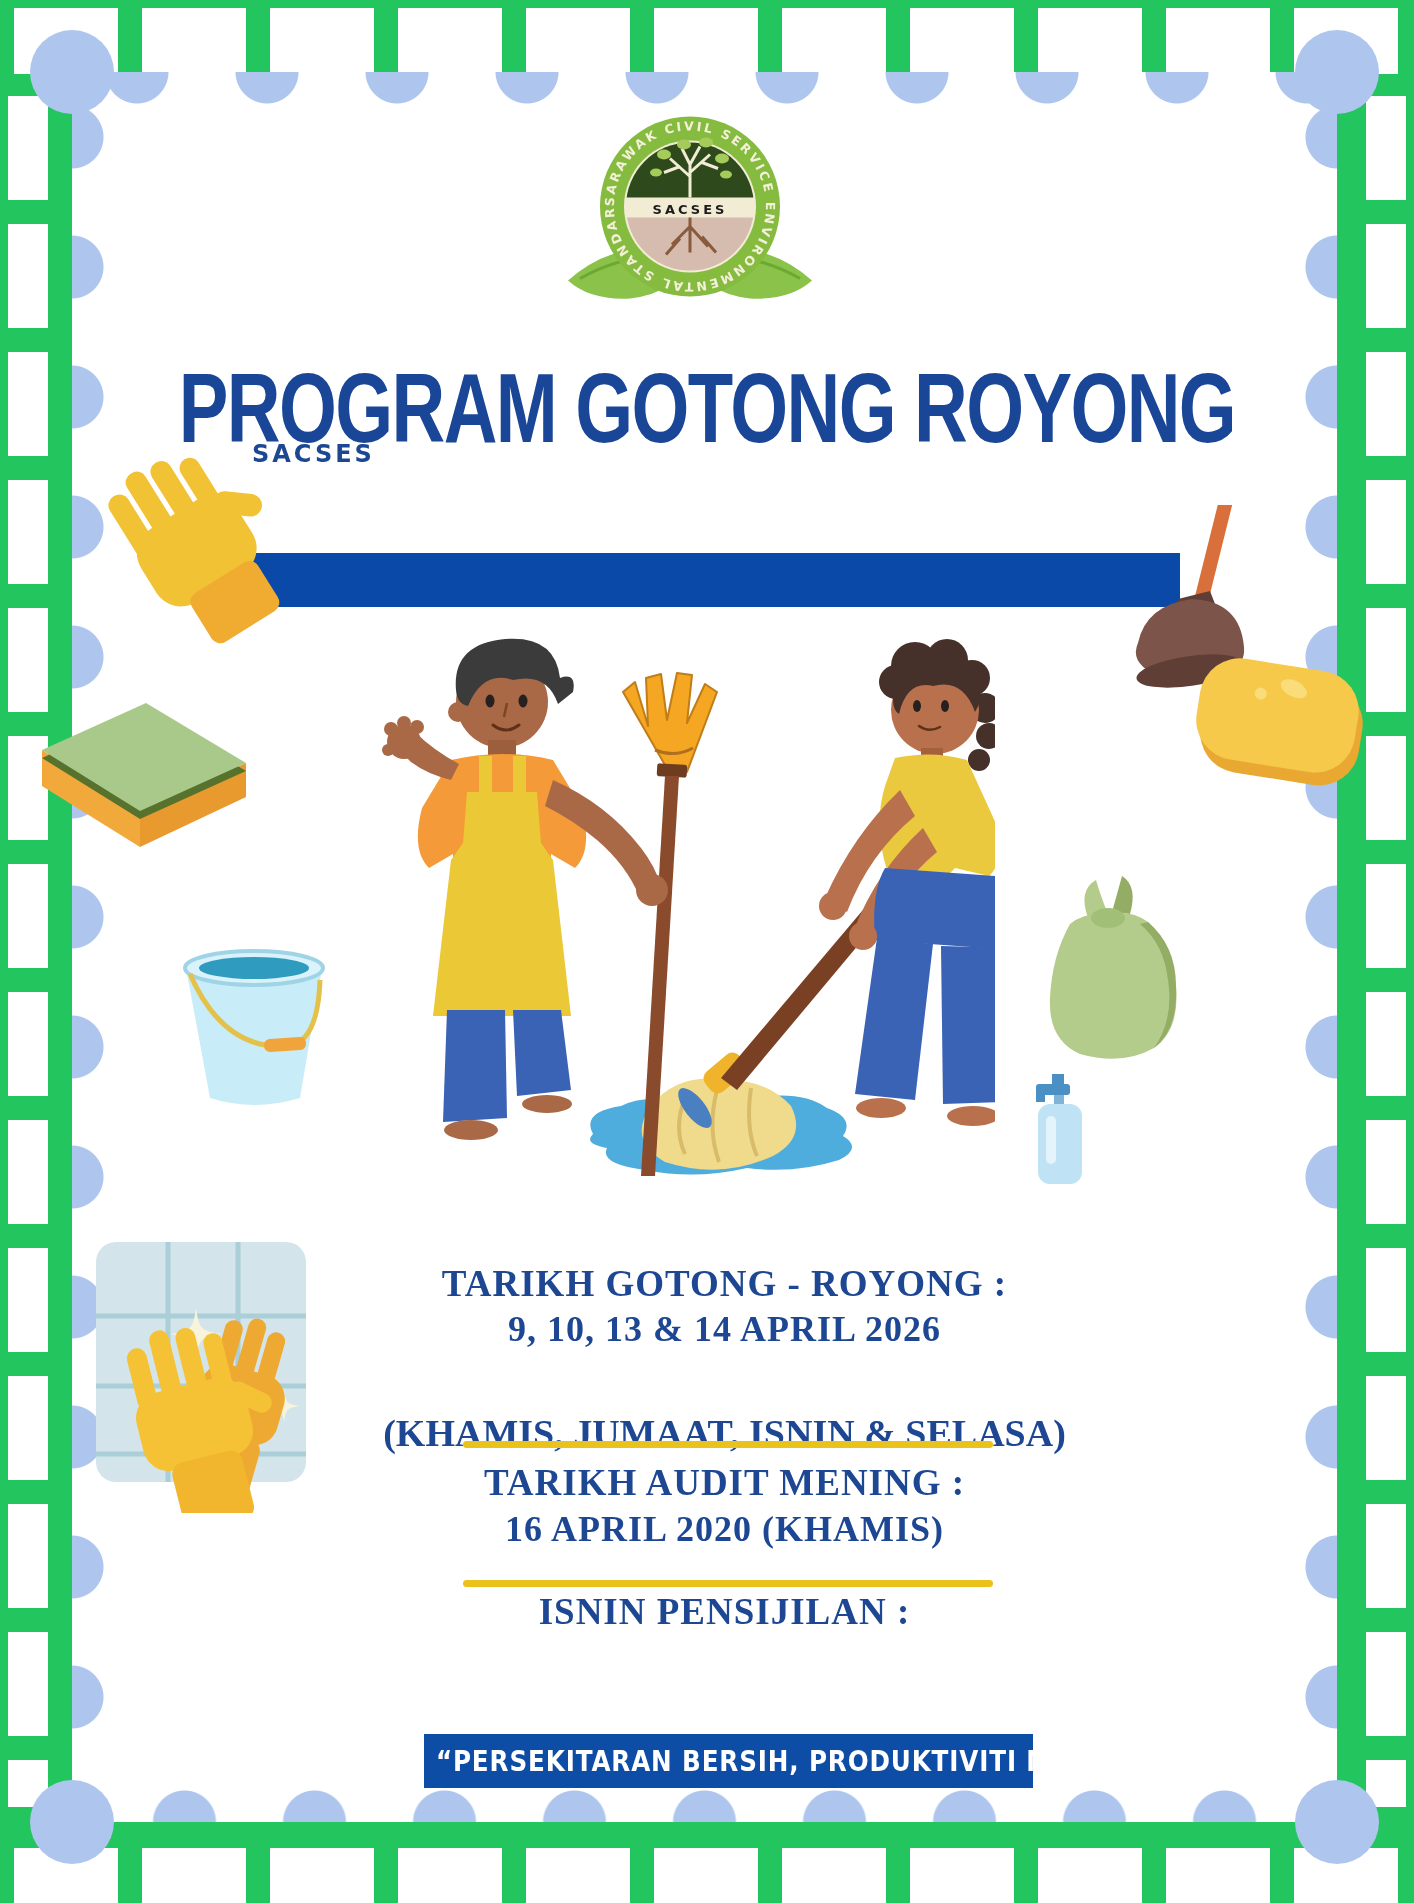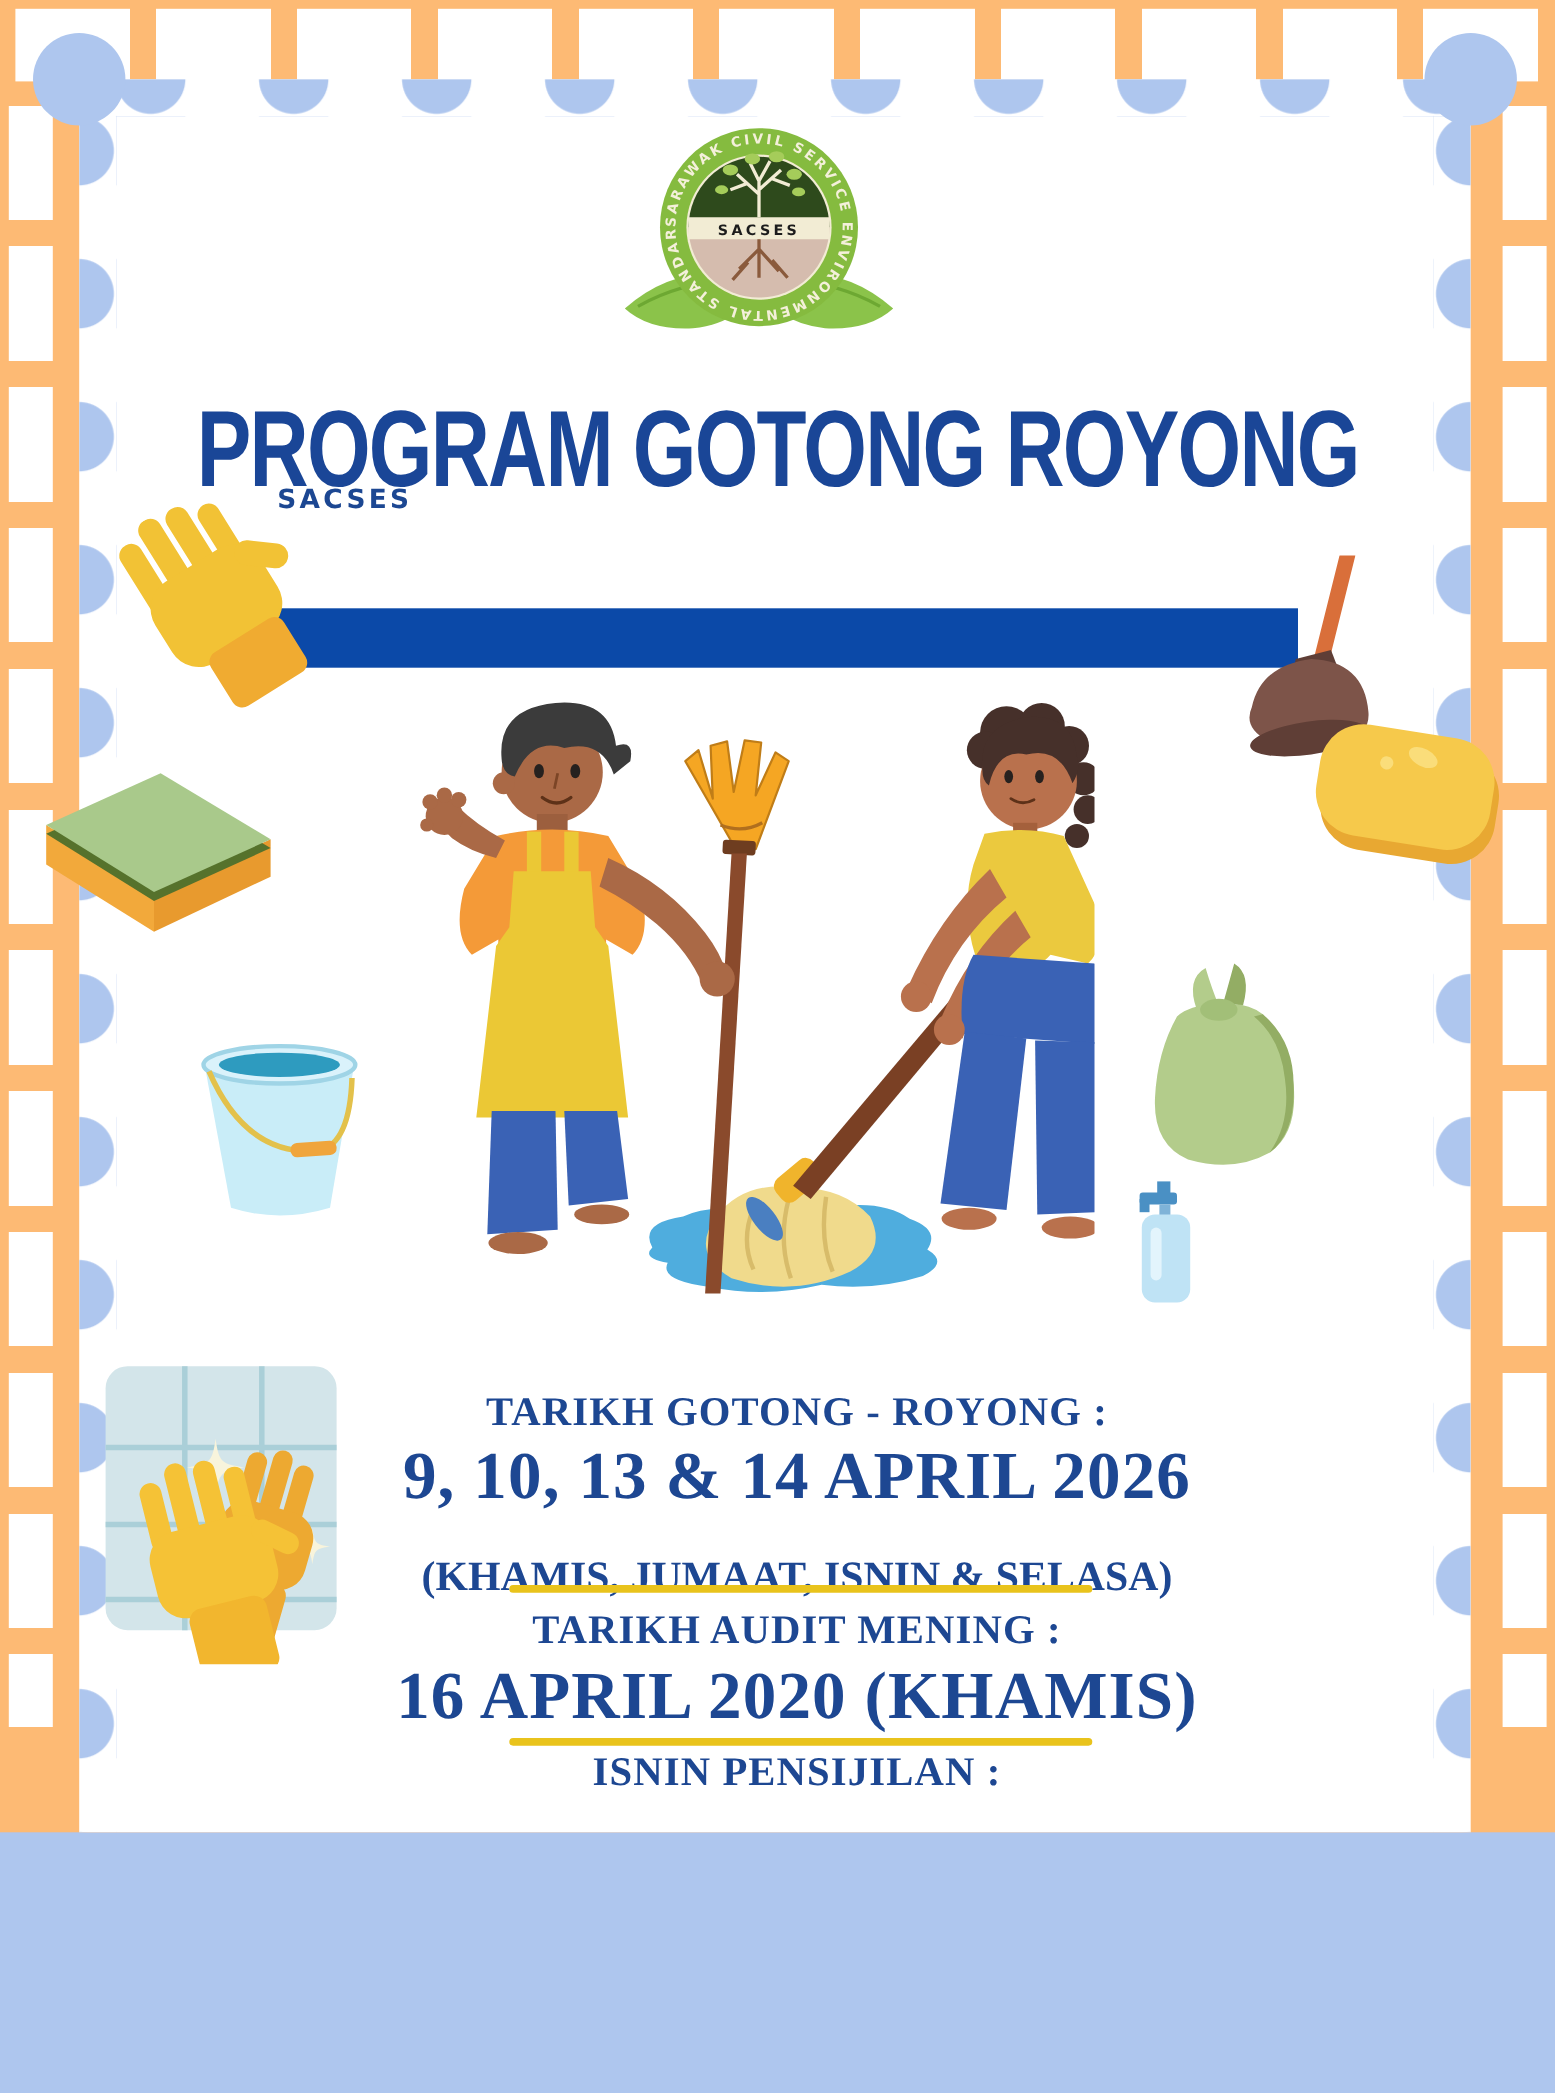--- a/index.html
+++ b/index.html
@@ -1,16 +1,16 @@
 <!DOCTYPE html>
 <html><head>
 <meta charset="utf-8">
 <style>
   html,body{margin:0;padding:0;background:#aec6ee;}
-  .page{position:relative;width:1414px;height:1666px;background:#fdba74;overflow:hidden;
+  .page{position:relative;width:1414px;height:1903px;background:#22c55e;overflow:hidden;
         font-family:"DejaVu Sans",sans-serif;}
   
   .stamp-h{position:absolute;left:14px;right:14px;height:66px;
     background-image:repeating-linear-gradient(90deg,#ffffff 0 104px,rgba(255,255,255,0) 104px 128px);}
   .stamp-top{top:8px;}
   .stamp-bottom{top:1848px;height:55px;}
   .stamp-v{position:absolute;top:96px;bottom:96px;width:40px;
     background-image:repeating-linear-gradient(180deg,#ffffff 0 104px,rgba(255,255,255,0) 104px 128px);}
   .stamp-left{left:8px;}
   .stamp-right{left:1366px;}
@@ -37,21 +37,21 @@
   .title{position:absolute;left:0;right:0;top:352px;text-align:center;
     font-family:"Liberation Sans",sans-serif;font-weight:bold;font-size:93px;
     color:#1a4697;letter-spacing:-2px;transform:scale(0.80,1.06);transform-origin:50% 0;white-space:nowrap;}
   .subtitle{position:absolute;left:252px;top:440px;font-weight:bold;font-size:24px;
     letter-spacing:3px;color:#1c4792;}
   .bluebar{position:absolute;left:230px;top:553px;width:950px;height:54px;background:#0b49a8;}
   
   .sch{position:absolute;left:92px;width:1265px;text-align:center;color:#1d4792;
     font-weight:bold;white-space:nowrap;font-family:Liberation Serif, serif;}
   .sch-h{font-size:37px;letter-spacing:1px;}
-  .sch-big{font-size:61px;letter-spacing:1px;}
+  .sch-big{font-size:36px;letter-spacing:1px;}
   .sch-par{font-size:38px;letter-spacing:0px;margin-top:39px;}
   .divider{position:absolute;left:463px;width:530px;height:7px;border-radius:4px;background:#e9c31c;}
   
   .banner{position:absolute;left:424px;top:1734px;width:609px;height:54px;background:#0e4da6;
     overflow:hidden;}
   .banner span{display:inline-block;transform:scaleX(0.85);transform-origin:0 50%;
     color:#ffffff;font-weight:bold;font-size:29px;letter-spacing:1px;line-height:54px;
     padding-left:14px;white-space:nowrap;}
   .ill{position:absolute;}
   svg text{font-family:"DejaVu Sans",sans-serif;}

